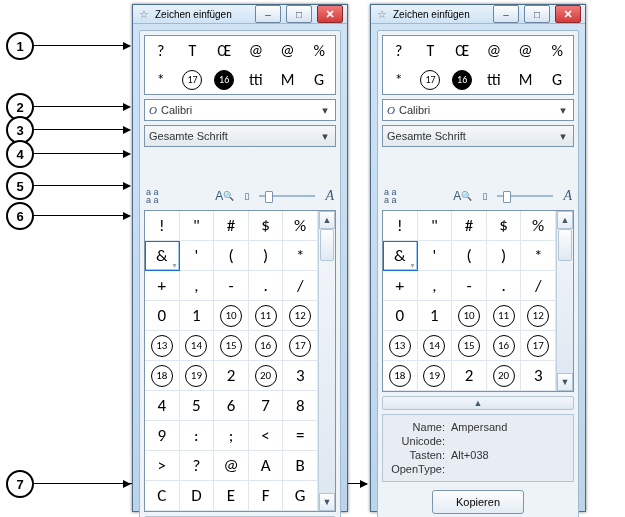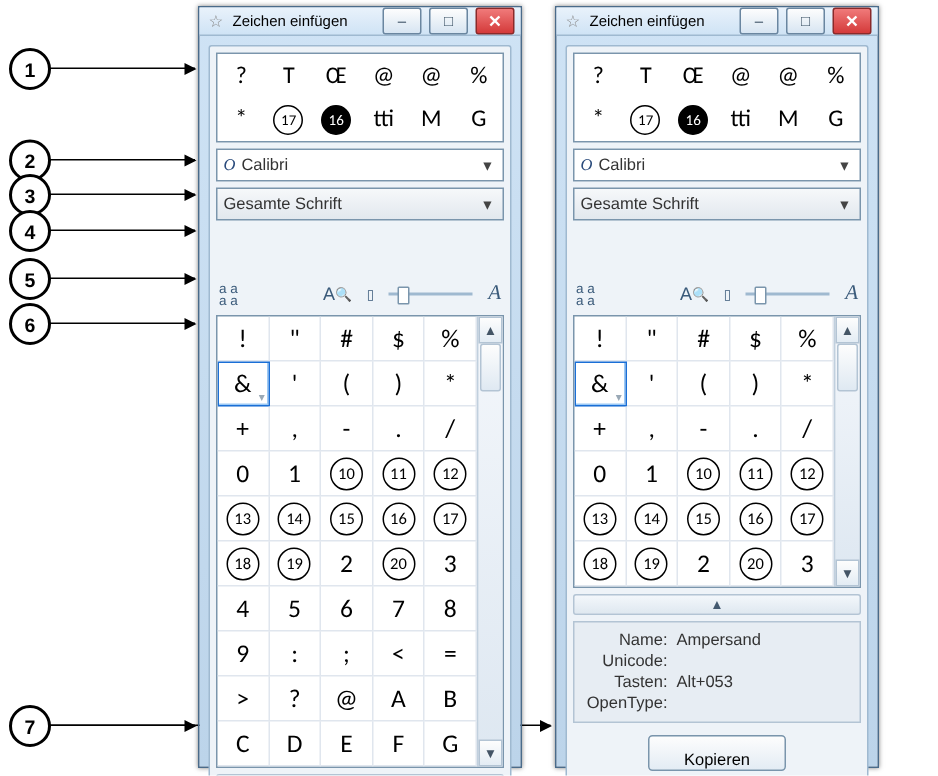--- a/index.html
+++ b/index.html
@@ -121,21 +121,21 @@
   
   .info-panel { background:#e7edf3; border:1px solid #b3c4d4; padding:4px 6px; font-size:11px; color:#333; }
   .info-row { display:flex; gap:6px; margin:2px 0; }
   .info-row .k { width:56px; text-align:right; color:#333; }
   .info-row .v { flex:1; }
 
   
   .copy-row { display:flex; justify-content:center; padding-top:4px; }
   .copy-btn { min-width:90px; height:22px; border:1px solid #7a95ac; border-radius:3px;
     background:linear-gradient(#fdfdfd,#e3ecf4);
-    display:flex;align-items:flex-end;justify-content:center; font-size:11px; }
+    display:flex;align-items:center;justify-content:center; font-size:11px; }
 </style>
 </head>
 <body>
 
 <div class="canvas">
 
   <div class="callout-num" style="left:6px; top:32px;">
       <span>1</span>
     </div>
   <div class="callout-num" style="left:6px; top:93px;">
@@ -565,21 +565,21 @@
       <div class="info-panel">
         <div class="info-row">
             <span class="k">Name:</span>
             <span class="v">Ampersand</span>
           </div>
         <div class="info-row">
             <span class="k">Unicode:</span>
           </div>
         <div class="info-row">
             <span class="k">Tasten:</span>
-            <span class="v">Alt+053</span>
+            <span class="v">Alt+038</span>
           </div>
         <div class="info-row">
             <span class="k">OpenType:</span>
             <span class="v"></span>
           </div>
       </div>
       <div class="copy-row">
         <div class="copy-btn">
             <span>Kopieren</span>
           </div>

